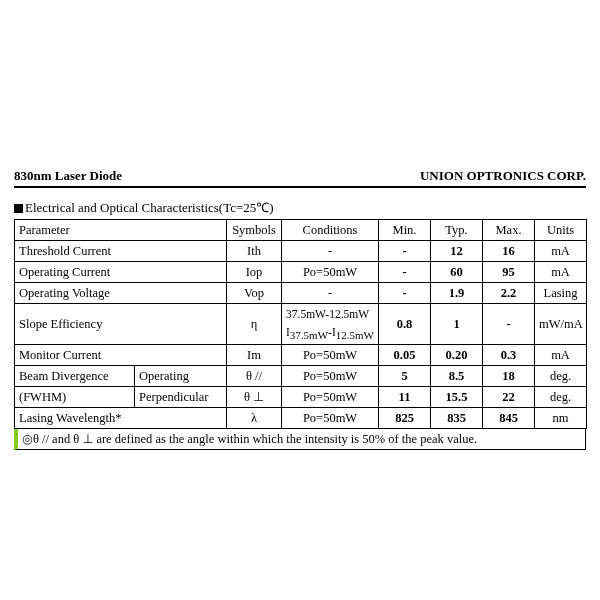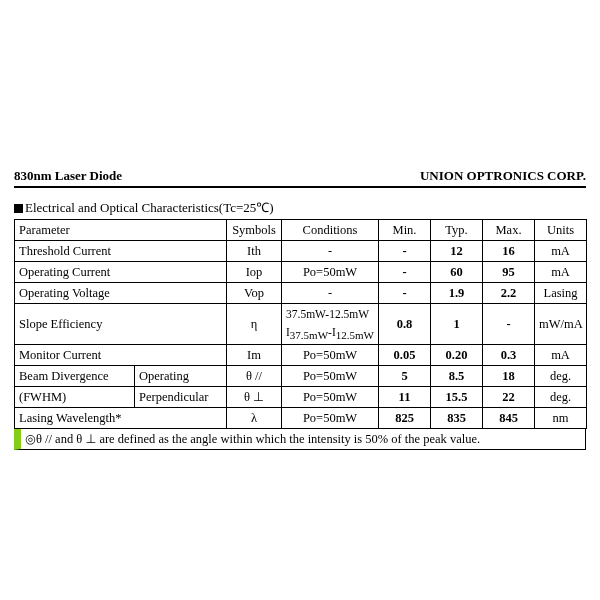--- a/index.html
+++ b/index.html
@@ -60,21 +60,21 @@
     padding: 1px 4px;
     vertical-align: middle;
     height: 18px;
   }
   .c-param { text-align: left; }
   .c-center { text-align: center; }
   .bold { font-weight: bold; }
   .note {
     font-size: 12.5px;
     border-top: 1px solid #000;
-    border-left: 7px solid #84cc16;
+    border-left: 4px solid #84cc16;
     border-right: 1px solid #000;
     border-bottom: 1px solid #000;
     border-top: none;
     padding: 2px 4px;
     width: 572px;
     box-sizing: border-box;
   }
   sub { font-size: 11px; }
   .slope-cell {
     line-height: 1.3;

